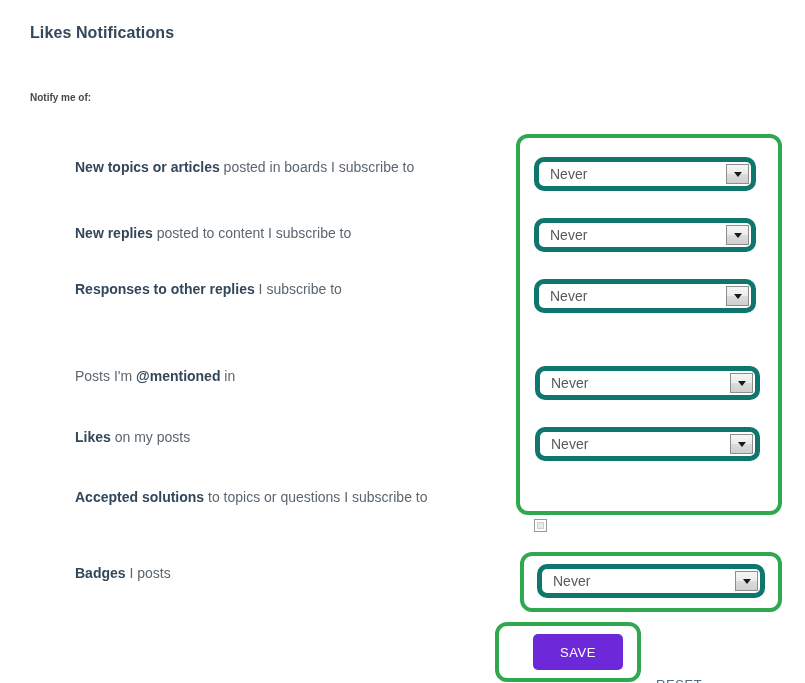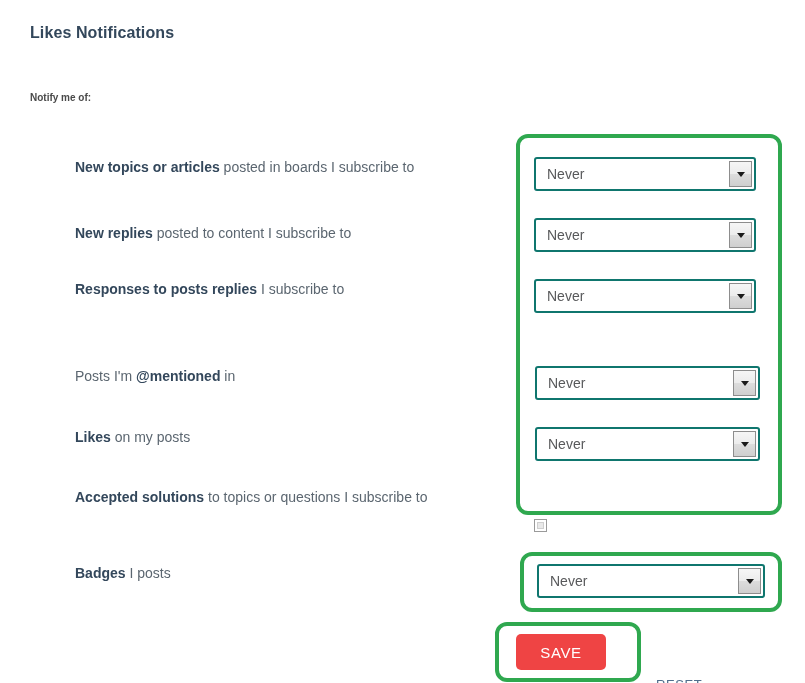--- a/index.html
+++ b/index.html
@@ -66,22 +66,22 @@
   .hl-main   { left: 516px; top: 134px; width: 266px; height: 381px; }
   .hl-badges { left: 520px; top: 552px; width: 262px; height: 60px; }
   .hl-save   { left: 495px; top: 622px; width: 146px; height: 60px; }
 
   
   .sel {
     position: absolute;
     height: 34px;
     box-sizing: border-box;
     background: #ffffff;
-    border: 2px solid #0f766e;
-    border-radius: 3px;
+    border: 5px solid #0f766e;
+    border-radius: 10px;
     display: flex;
     align-items: stretch;
     cursor: default;
   }
   .sel .sel-value {
     flex: 1 1 auto;
     display: flex;
     align-items: center;
     padding-left: 11px;
     font-size: 14px;
@@ -123,30 +123,30 @@
     width: 100%;
     height: 100%;
     background: #e9e9e9;
     border: 1px solid #cfcfcf;
     box-sizing: border-box;
   }
 
   
   .save-btn {
     position: absolute;
-    left: 516px;
+    left: 533px;
     top: 634px;
     width: 90px;
     height: 36px;
-    background: #ef4444;
+    background: #6d28d9;
     border: none;
     border-radius: 5px;
     color: #ffffff;
     font-family: "Liberation Sans", sans-serif;
-    font-size: 15px;
+    font-size: 13px;
     letter-spacing: 0.6px;
     cursor: pointer;
     display: flex;
     align-items: center;
     justify-content: center;
   }
   .reset-link {
     position: absolute;
     left: 656px;
     top: 649px;
@@ -169,21 +169,21 @@
 
   <div class="opt-label" style="top:158px;text-align:center;">
     <b>New topics or articles</b><span> posted in boards I subscribe to</span>
   </div>
 
   <div class="opt-label" style="top:224px;">
     <b>New replies</b><span> posted to content I subscribe to</span>
   </div>
 
   <div class="opt-label" style="top:280px;">
-    <b>Responses to posts replies</b><span> I subscribe to</span>
+    <b>Responses to other replies</b><span> I subscribe to</span>
   </div>
 
   <div class="opt-label" style="top:367px;">
     <span>Posts I'm </span><b>@mentioned</b><span> in</span>
   </div>
 
   <div class="opt-label" style="top:428px;">
     <b>Likes</b><span> on my posts</span>
   </div>
 

